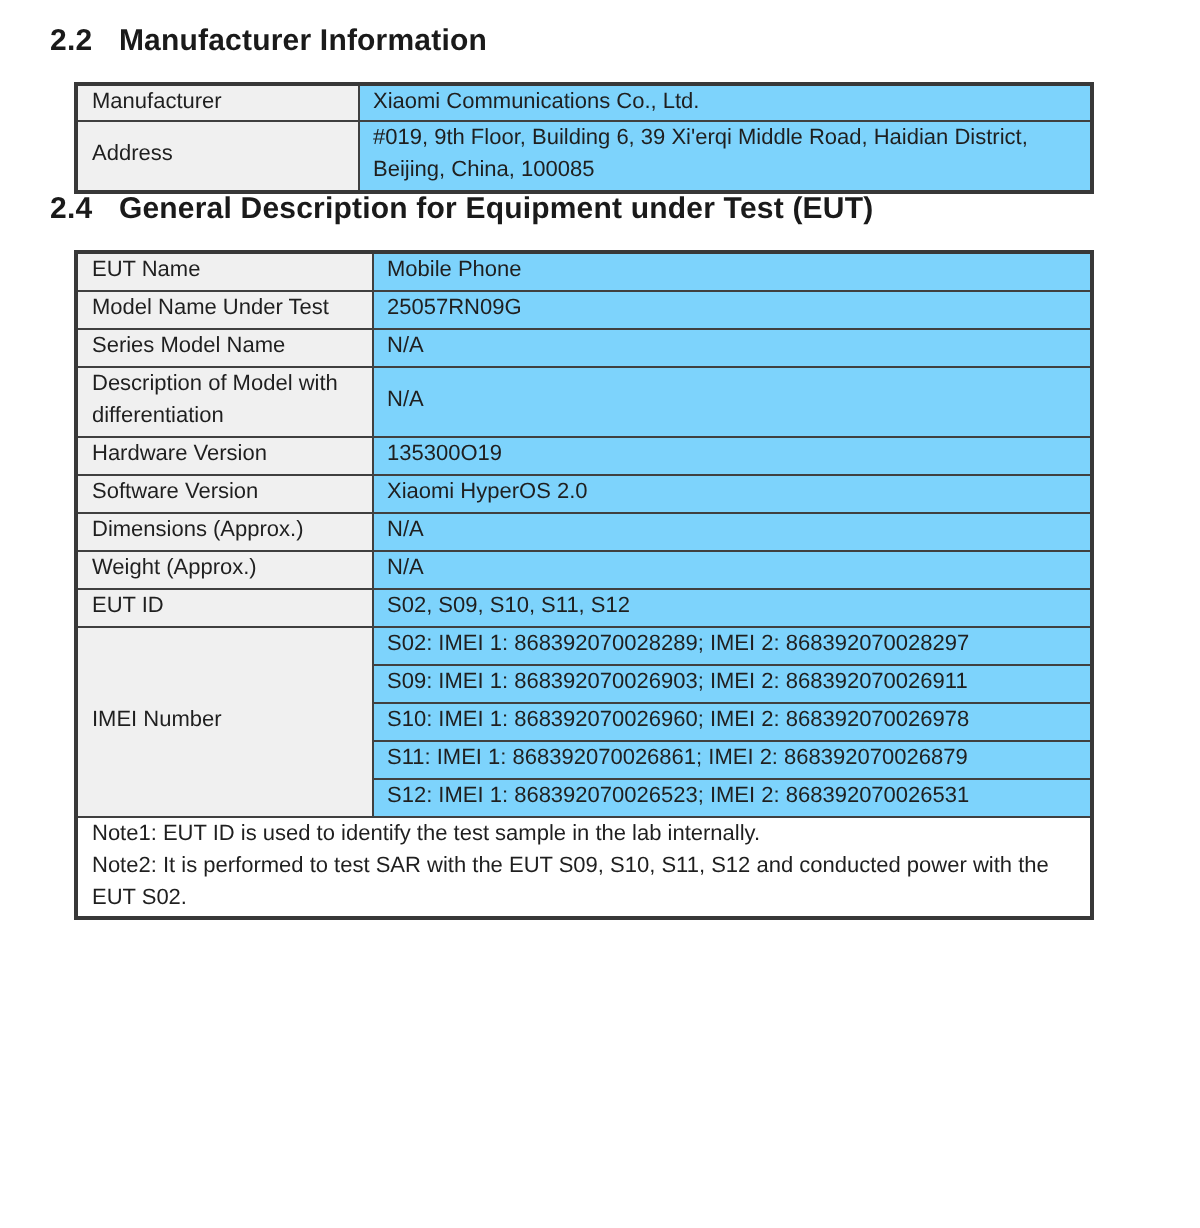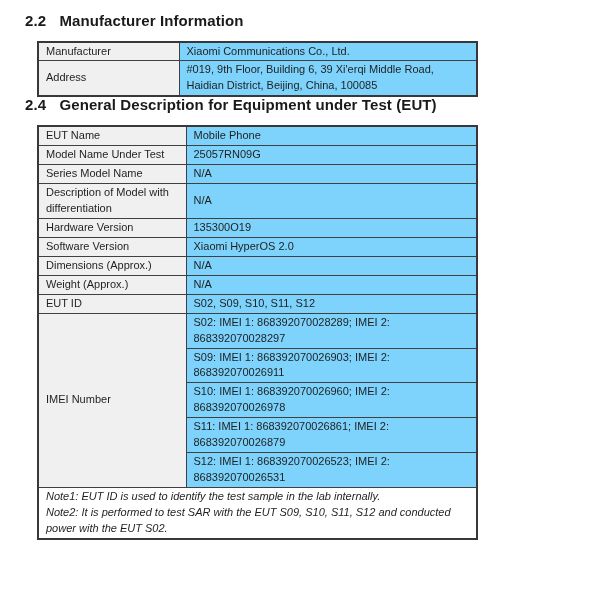--- a/index.html
+++ b/index.html
@@ -29,21 +29,21 @@
     margin-right: 9px;
   }
   .section {
   }
   .section:last-child {
     margin-bottom: 15px;
   }
   table.info-table {
     border-collapse: collapse;
     table-layout: fixed;
-    width: 441px;
+    width: 510px;
     margin-left: 12px;
     border: 2px solid #383838;
   }
   table.info-table td {
     border: 1px solid #404040;
     font-size: 11px;
     line-height: 1.45;
     padding: 1px 7px;
     vertical-align: middle;
     word-wrap: break-word;
@@ -55,21 +55,20 @@
     background: #f0f0f0;
   }
   td.value-cell {
     background: #7dd3fc;
   }
   .t-narrow col.col-label { width: 141px; }
   .t-wide   col.col-label { width: 148px; }
   td.notes-cell {
     padding: 3px 7px 4px 7px;
     line-height: 1.38;
-    font-style: italic;
   }
   .note-line {
     display: block;
   }
 </style>
 </head>
 <body>
 
 <div class="page">
 

